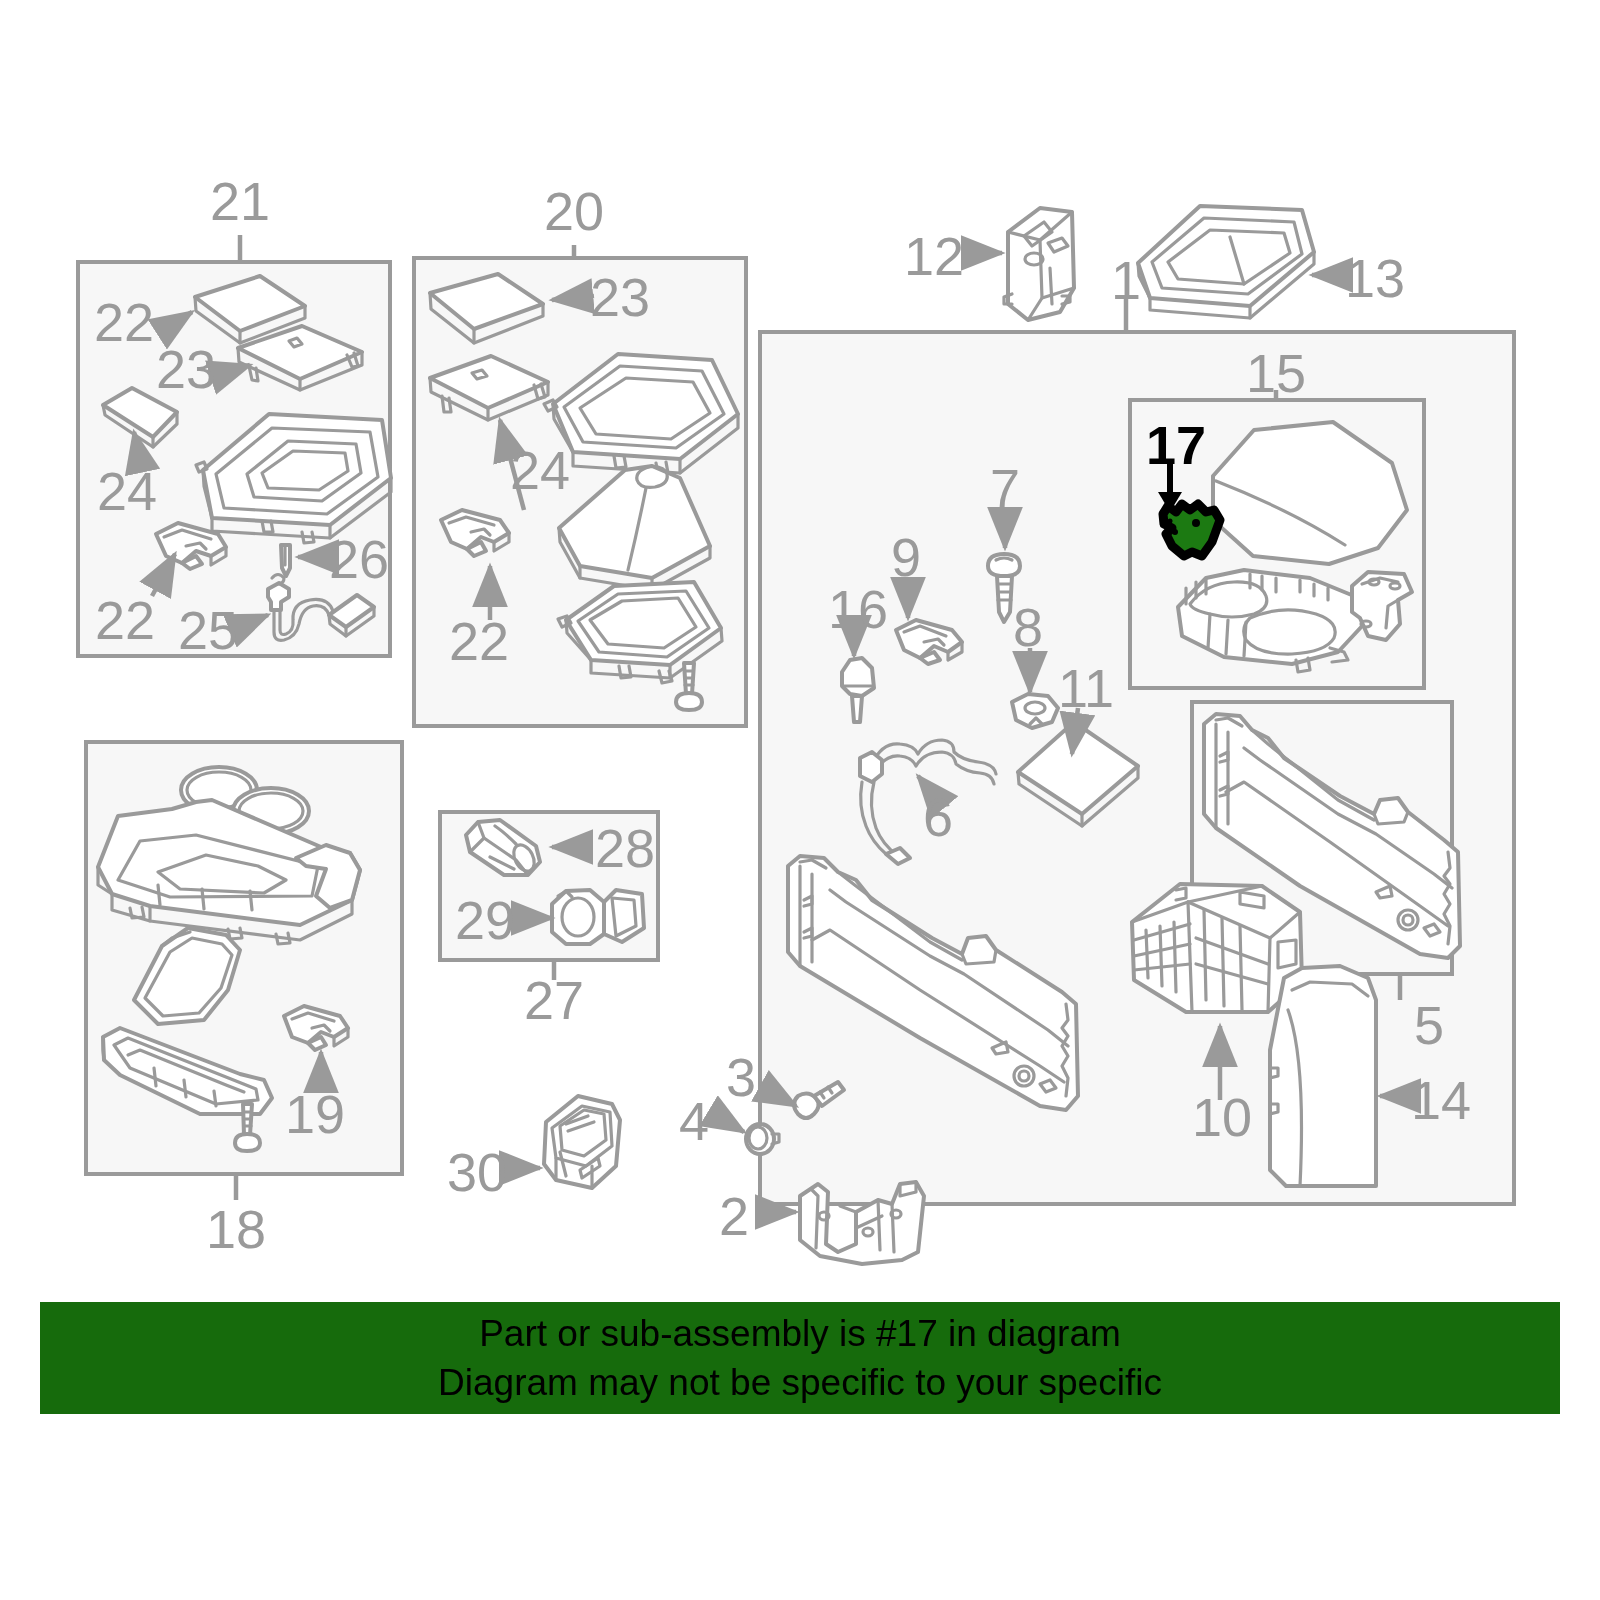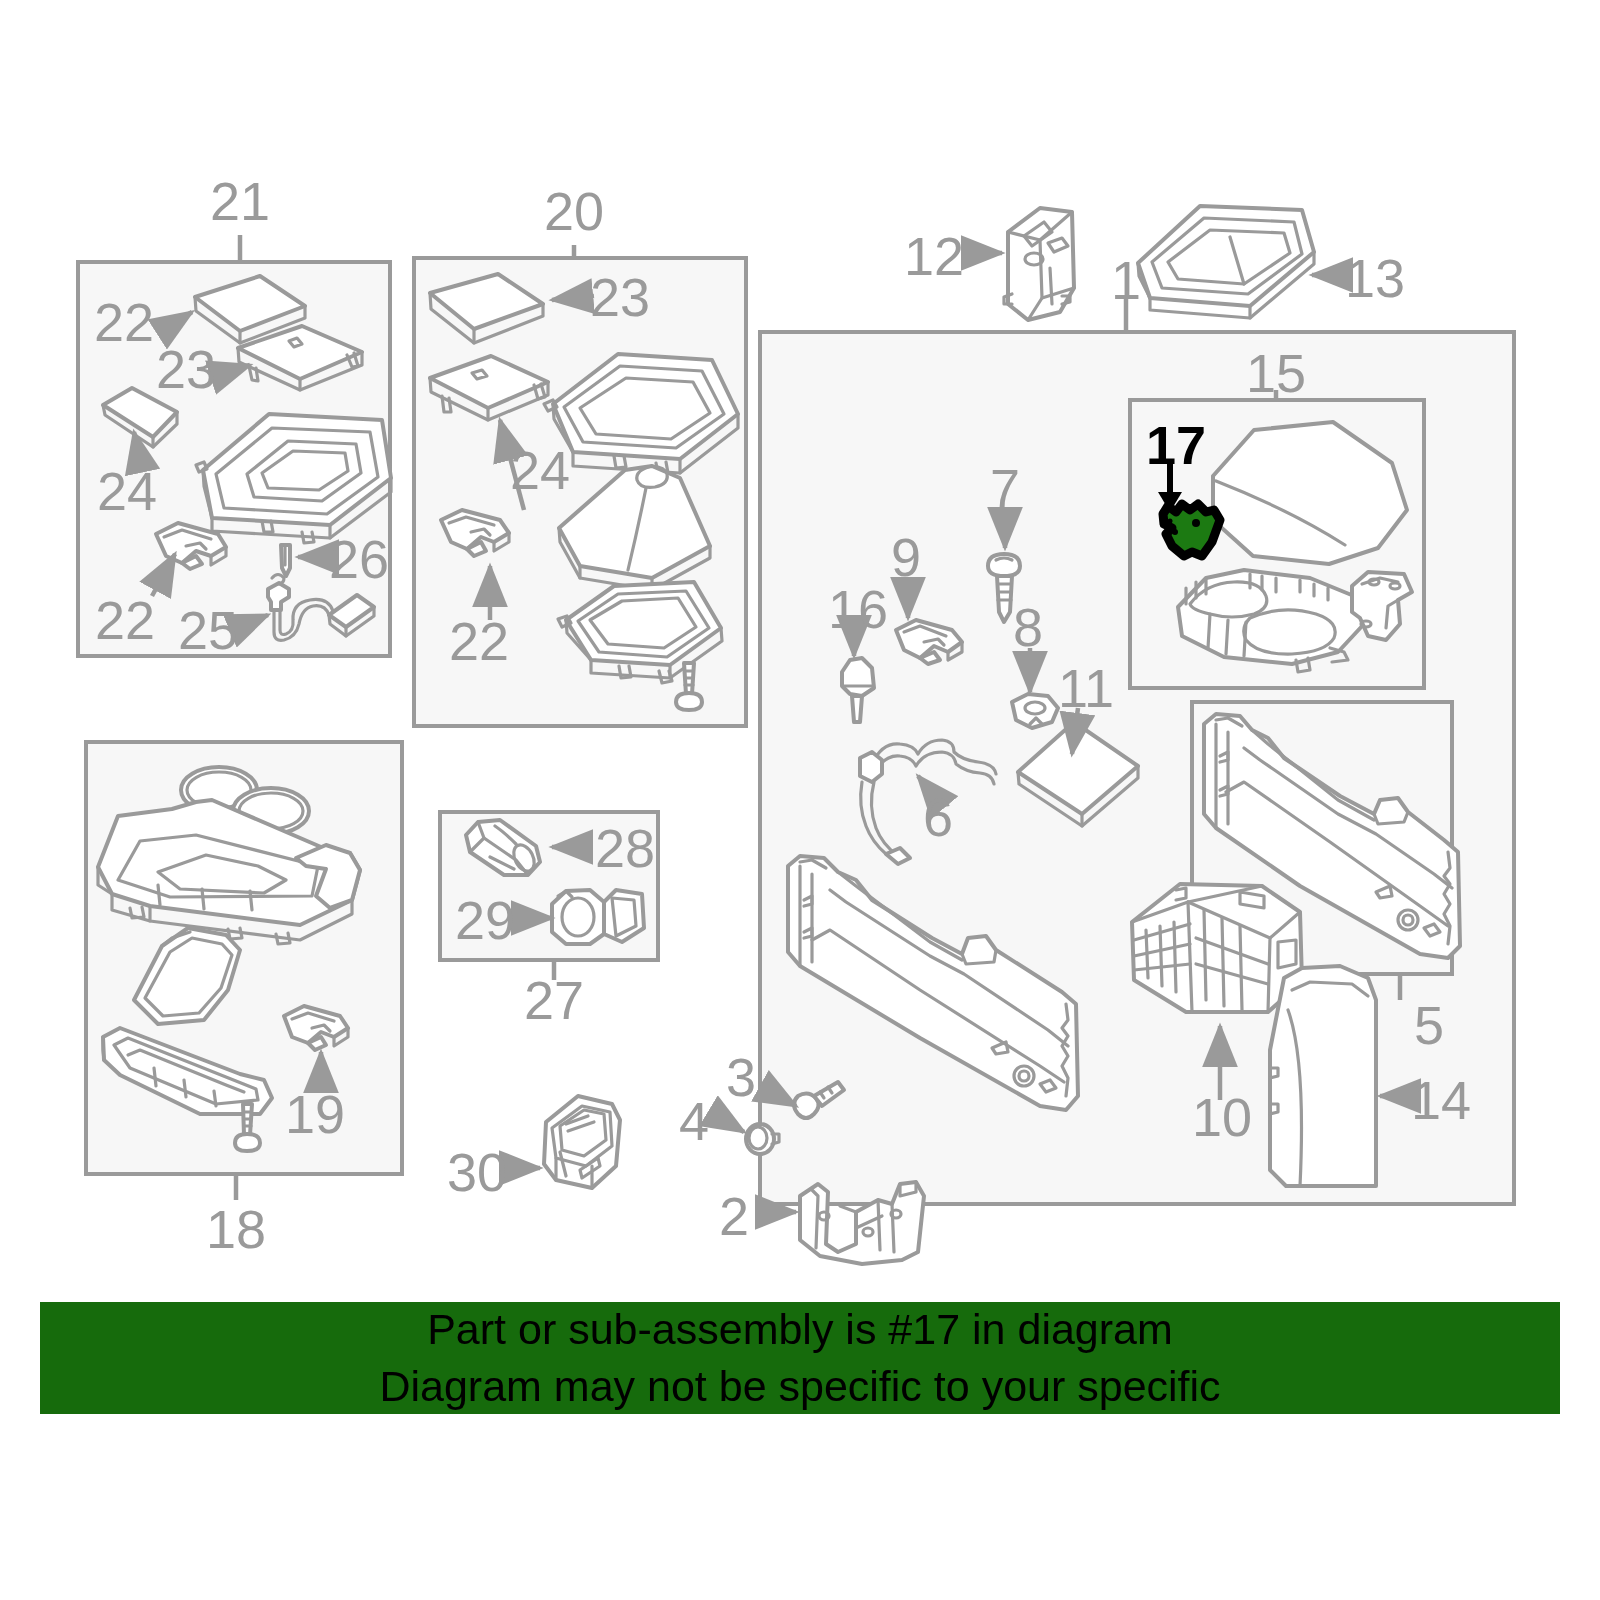--- a/index.html
+++ b/index.html
@@ -10,21 +10,21 @@
   .part{fill:#ffffff;stroke:#9a9a9a;stroke-width:4;stroke-linejoin:round;stroke-linecap:round;}
   .partthin{fill:none;stroke:#9a9a9a;stroke-width:3.2;stroke-linejoin:round;stroke-linecap:round;}
   .leader{stroke:#9a9a9a;stroke-width:4.5;fill:none;stroke-linecap:butt;}
   .arrowfill{fill:#9a9a9a;}
   .num{fill:#9a9a9a;font-family:"Liberation Sans",sans-serif;font-size:54px;font-weight:400;letter-spacing:0px;}
   .num-hl{fill:#000000;font-family:"Liberation Sans",sans-serif;font-size:54px;font-weight:700;}
   .hl-part{fill:#1c7a12;stroke:#000000;stroke-width:9;stroke-linejoin:round;}
   .hl-dot{fill:#000000;}
   #banner{position:absolute;left:40px;top:1302px;width:1520px;height:112px;
           background:#166b0c;display:flex;flex-direction:column;align-items:center;justify-content:center;}
-  #banner div{color:#000000;font-family:"Liberation Sans",sans-serif;font-size:43px;line-height:1.33;text-align:left;white-space:nowrap;}
+  #banner div{color:#000000;font-family:"Liberation Sans",sans-serif;font-size:37px;line-height:1.33;text-align:left;white-space:nowrap;}
 </style>
 </head>
 <body>
 
 <div id="stage">
 
   <svg id="diagram" viewBox="0 0 1600 1600">
     <defs>
       <marker id="ar" markerWidth="10" markerHeight="8" refX="9.2" refY="4" orient="auto" markerUnits="strokeWidth">
         <path d="M0,0 L10,4 L0,8 Z" class="arrowfill"></path>

